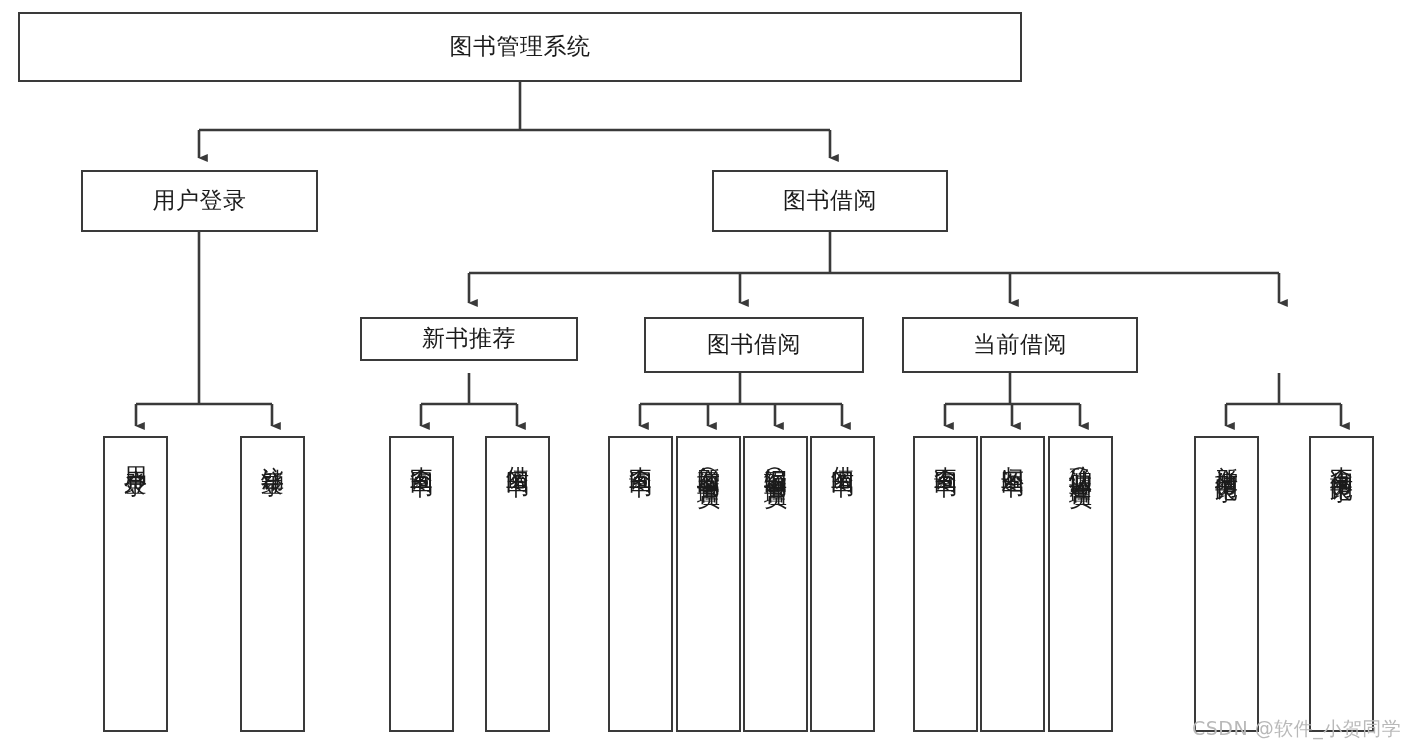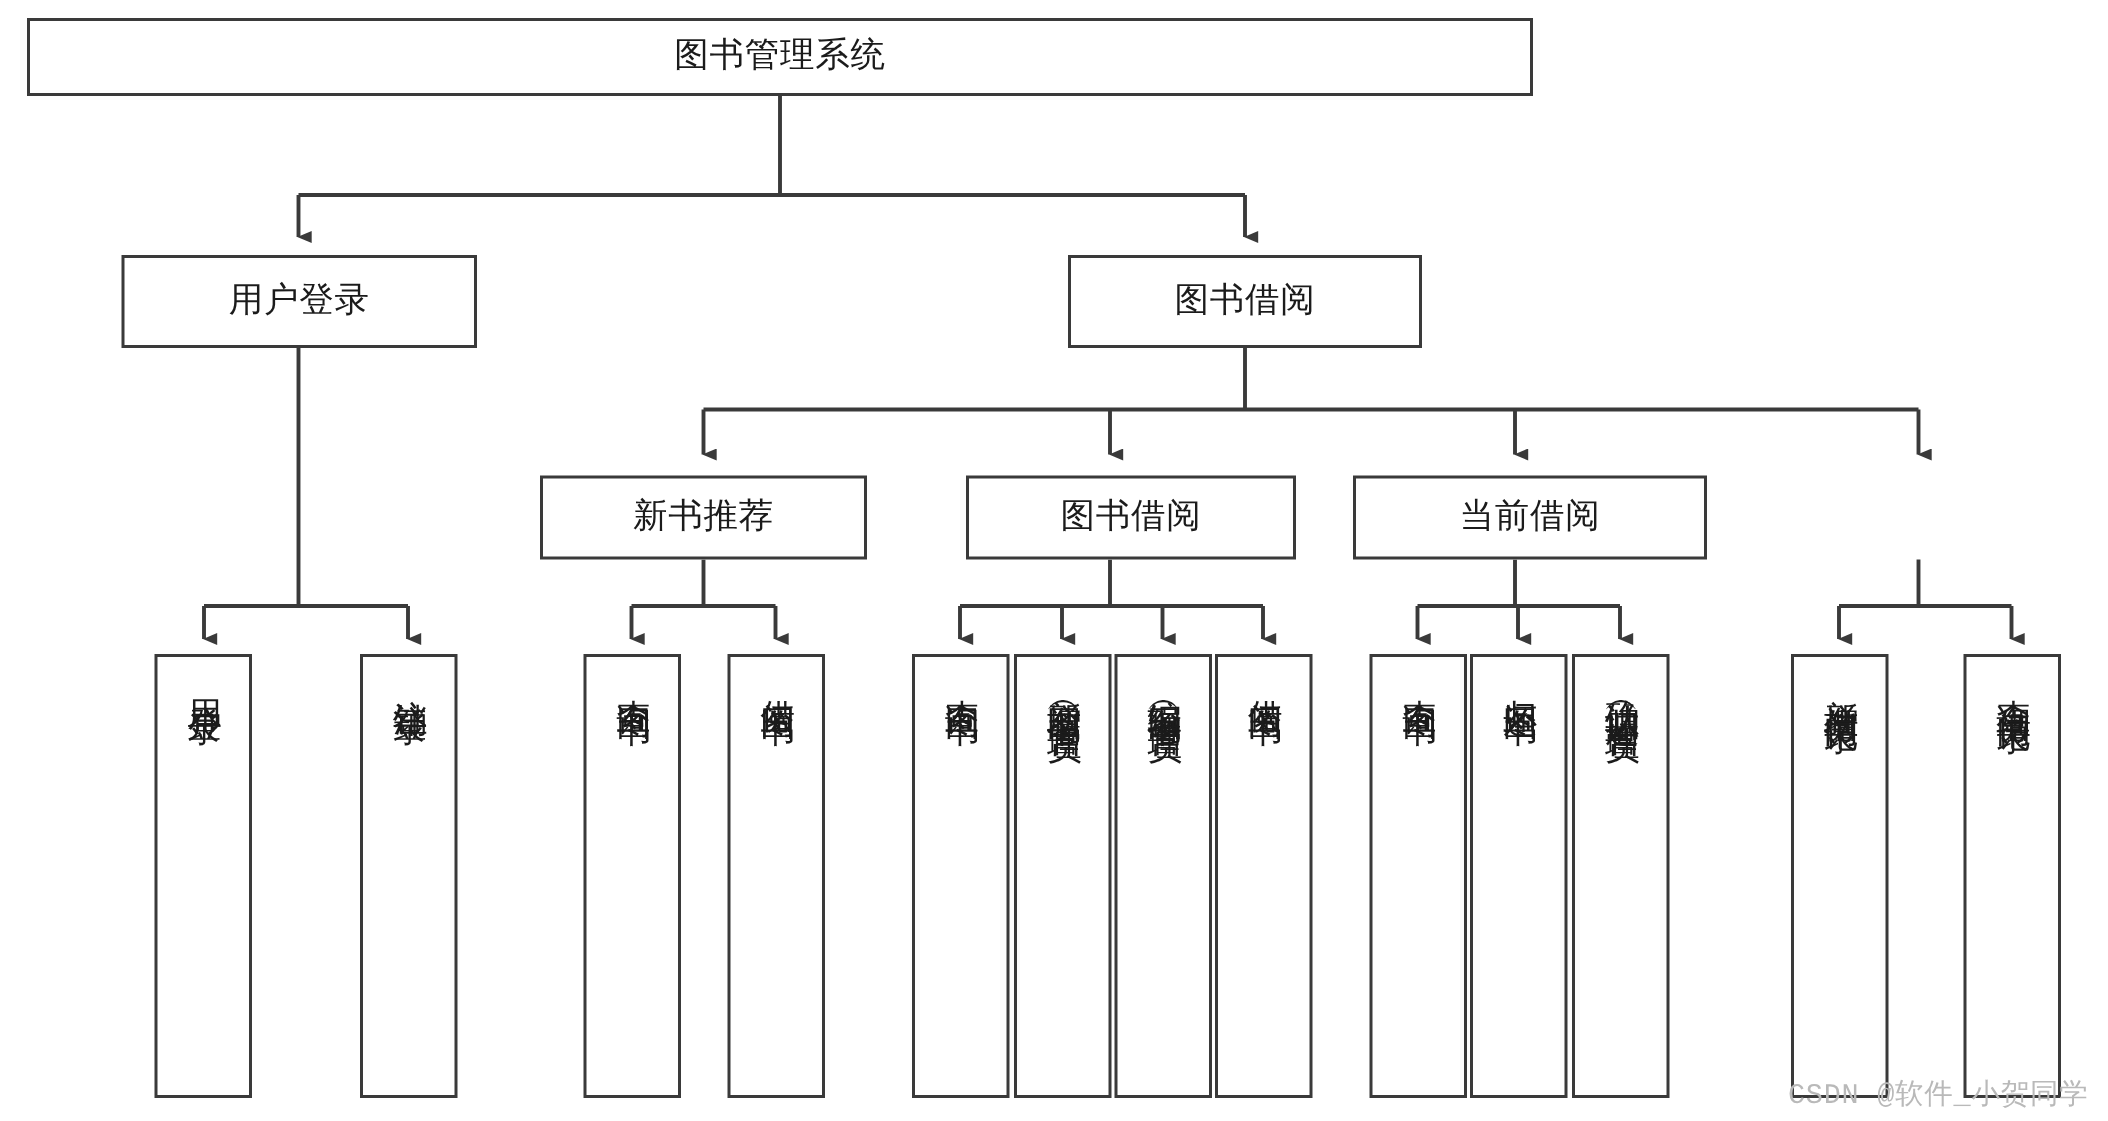--- a/index.html
+++ b/index.html
@@ -63,21 +63,20 @@
     white-space: pre-wrap;
   }
   .watermark {
     position: absolute;
     z-index: 5;
     color: #b9b9b9;
     font-size: 19px;
     letter-spacing: 0.5px;
     white-space: nowrap;
     pointer-events: none;
-    font-family: Liberation Mono, monospace;
   }
 </style>
 </head>
 <body>
 
 <div id="canvas">
 
   <svg class="wires" viewBox="0 0 1405 747" xmlns="http://www.w3.org/2000/svg">
     <defs>
       <marker id="arrow" viewBox="0 0 10 12" refX="5" refY="11" markerWidth="8" markerHeight="10" orient="auto-start-reverse" markerUnits="userSpaceOnUse">
@@ -121,33 +120,33 @@
       <path d="M 1012 404 L 1012 426" marker-end="url(#arrow)"></path>
       <path d="M 1080 404 L 1080 426" marker-end="url(#arrow)"></path>
 
       <path d="M 1279 373 L 1279 404"></path>
       <path d="M 1226 404 L 1341 404"></path>
       <path d="M 1226 404 L 1226 426" marker-end="url(#arrow)"></path>
       <path d="M 1341 404 L 1341 426" marker-end="url(#arrow)"></path>
     </g>
   </svg>
 
-  <div class="node root horiz" style="left:18px; top:12px; width:1004px; height:52px;">
+  <div class="node root horiz" style="left:18px; top:12px; width:1004px; height:70px;">
     <span class="lbl">图书管理系统</span>
   </div>
 
   <div class="node horiz" style="left:81px; top:170px; width:237px; height:62px;">
     <span class="lbl">用户登录</span>
   </div>
 
   <div class="node horiz" style="left:712px; top:170px; width:236px; height:62px;">
     <span class="lbl">图书借阅</span>
   </div>
 
-  <div class="node horiz" style="left:360px; top:317px; width:218px; height:56px;">
+  <div class="node horiz" style="left:360px; top:317px; width:218px; height:44px;">
     <span class="lbl">新书推荐</span>
   </div>
 
   <div class="node horiz" style="left:630px; top:317px; width:220px; height:56px;margin-left:14px;">
     <span class="lbl">图书借阅</span>
   </div>
 
   <div class="node horiz" style="left:902px; top:317px; width:236px; height:56px;">
     <span class="lbl">当前借阅</span>
   </div>

